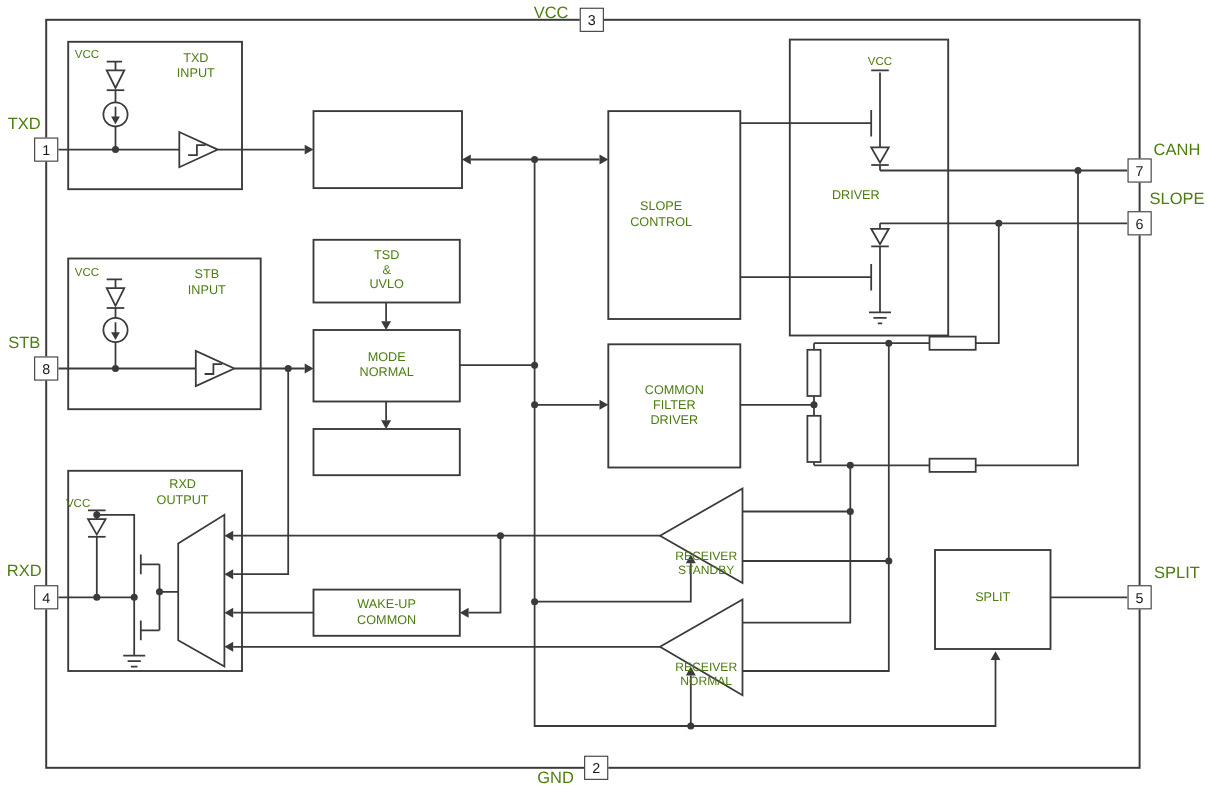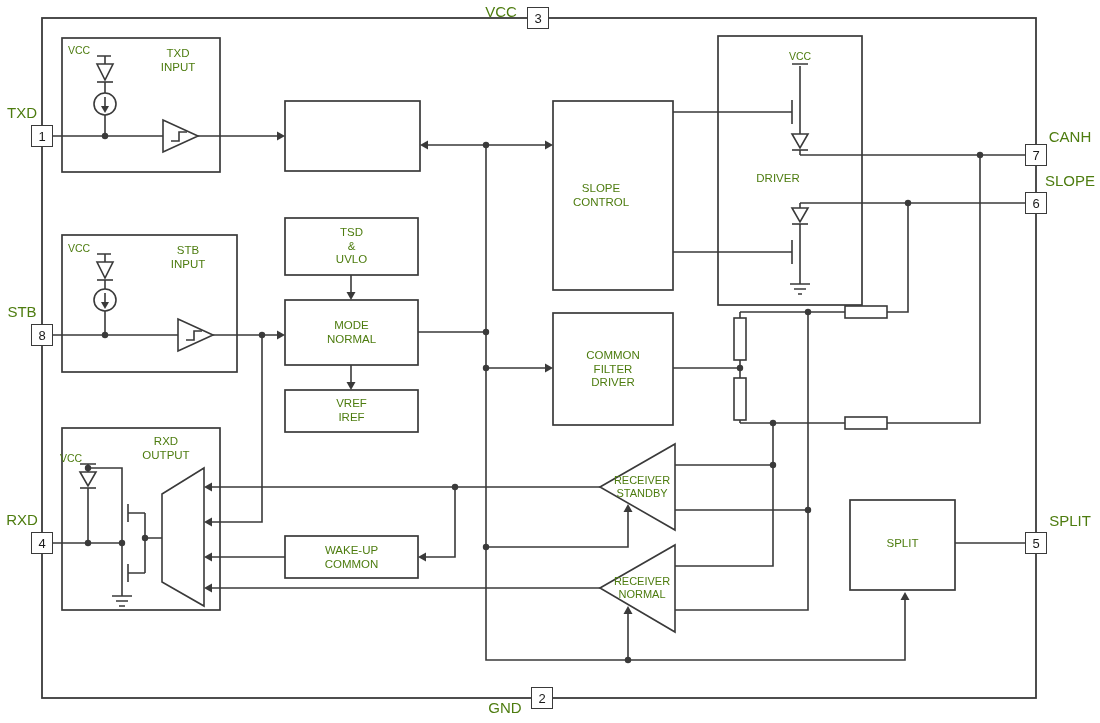--- a/index.html
+++ b/index.html
@@ -8,21 +8,21 @@
   .stage svg{position:absolute;left:0;top:0;}
   .frame{fill:none;stroke:#3a3a3a;stroke-width:1.8;}
   .box{fill:#ffffff;stroke:#3a3a3a;stroke-width:1.7;}
   .w{fill:none;stroke:#3a3a3a;stroke-width:1.6;}
   .sym{fill:#ffffff;stroke:#3a3a3a;stroke-width:1.6;}
   .dot{fill:#3a3a3a;stroke:none;}
   .arr{fill:#3a3a3a;stroke:none;}
   .lbl{position:absolute;font-size:11.5px;line-height:1.18;color:#4d7c0f;
        text-align:center;white-space:pre-line;}
   .sm{font-size:10.5px;}
-  .rcv{font-size:11px;}
+  .rcv{font-size:11px;margin-top:26px;}
   .pin{font-size:15px;}
   .left{text-align:center;}
   .pinbox{position:absolute;width:22px;height:22px;box-sizing:border-box;
           background:#fff;border:1.7px solid #3a3a3a;display:flex;
           align-items:center;justify-content:center;font-size:13px;color:#1a1a1a;}
 </style>
 </head>
 <body>
 
 <div class="stage">
@@ -161,22 +161,20 @@
 INPUT</div>
 <div class="lbl" style="left:150px;top:244px;width:76px">STB
 INPUT</div>
 <div class="lbl" style="left:127px;top:435px;width:78px">RXD
 OUTPUT</div>
 <div class="lbl" style="left:290px;top:226px;width:123px">TSD
 &amp;
 UVLO</div>
 <div class="lbl" style="left:290px;top:319px;width:123px">MODE
 NORMAL</div>
-<div class="lbl" style="left:290px;top:397px;width:123px">VREF
-IREF</div>
 <div class="lbl" style="left:290px;top:544px;width:123px">WAKE-UP
 COMMON</div>
 <div class="lbl" style="left:544px;top:182px;width:114px">SLOPE
 CONTROL</div>
 <div class="lbl" style="left:556px;top:349px;width:114px">COMMON
 FILTER
 DRIVER</div>
 <div class="lbl" style="left:740px;top:172px;width:76px">DRIVER</div>
 <div class="lbl" style="left:852px;top:537px;width:101px">SPLIT</div>
 <div class="lbl rcv" style="left:600px;top:474px;width:84px">RECEIVER

